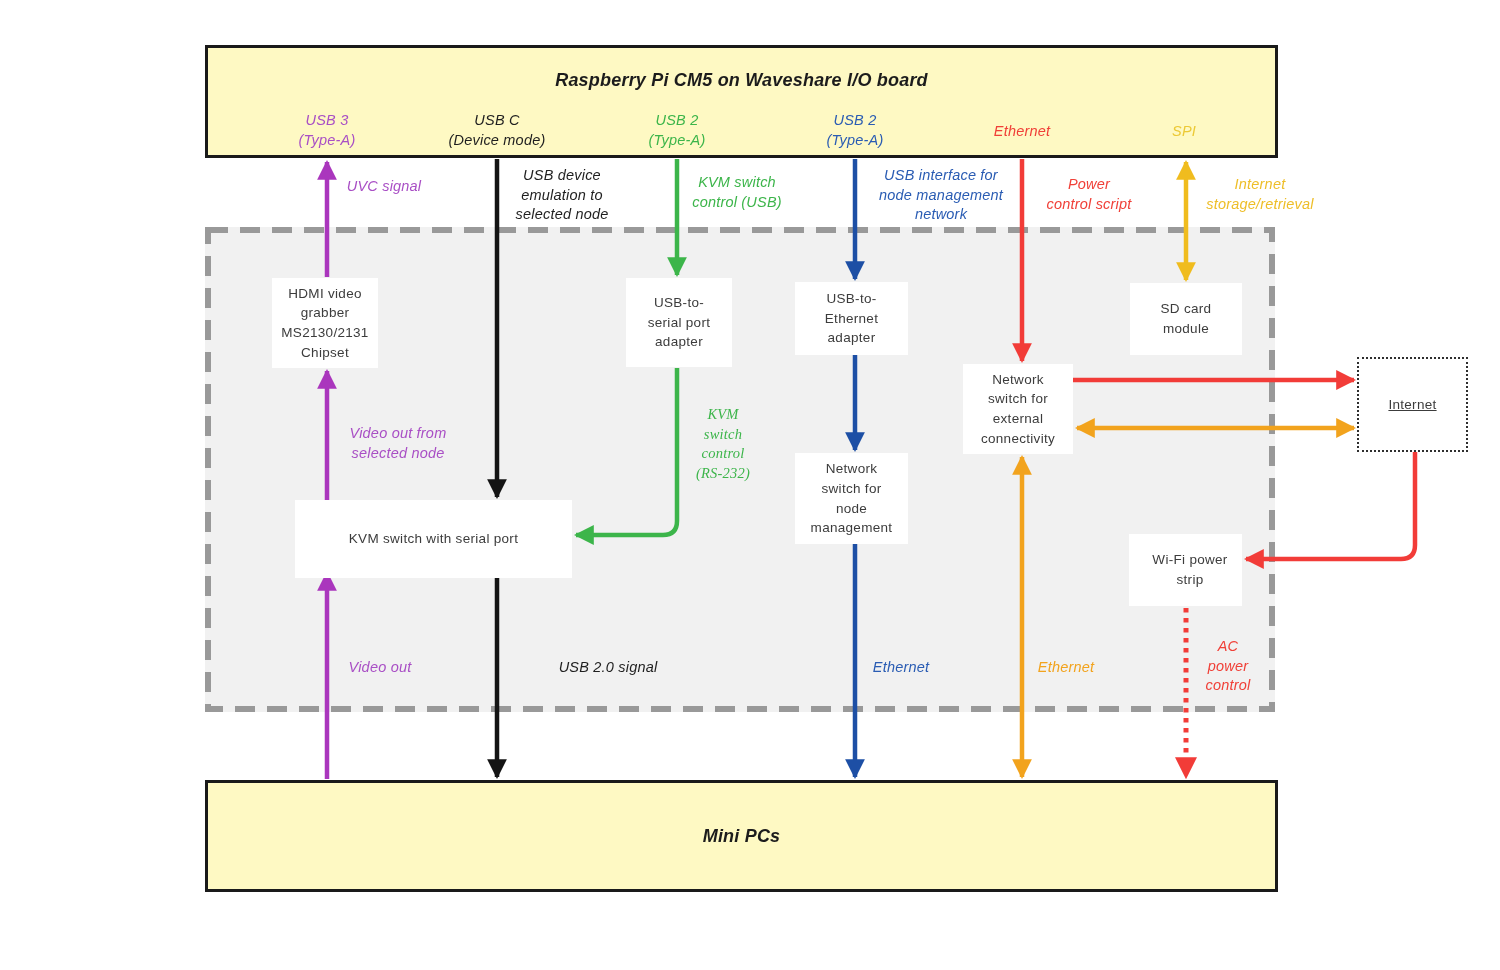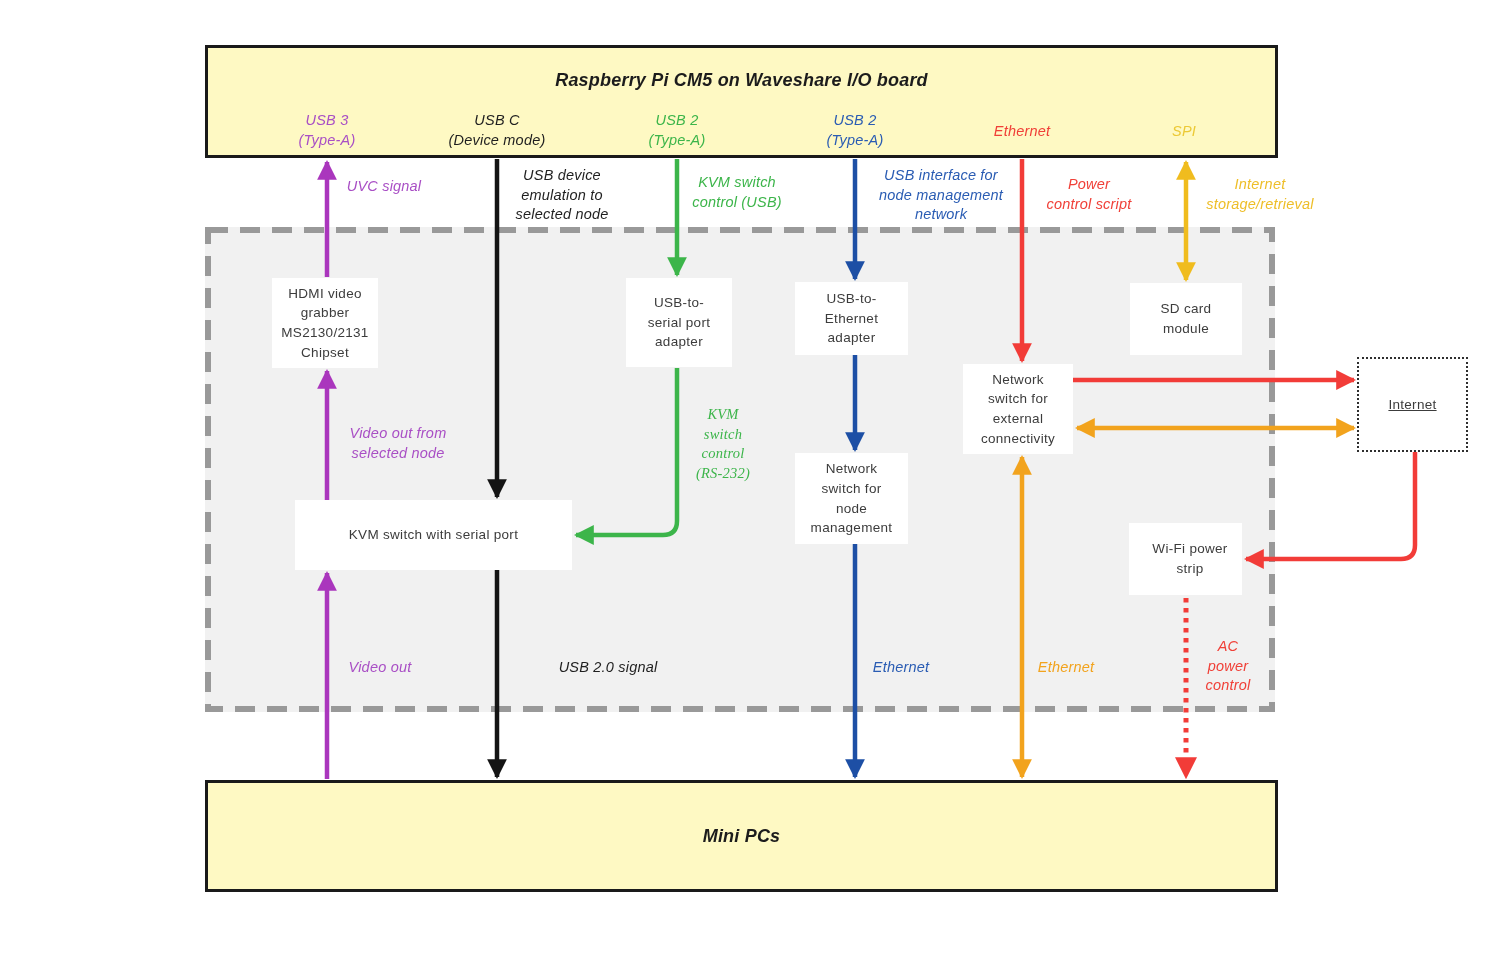--- a/index.html
+++ b/index.html
@@ -163,32 +163,32 @@
   <div class="node" style="left:272px;top:278px;width:106px;height:90px;text-align:center;">HDMI video
 grabber
 MS2130/2131
 Chipset</div>
   <div class="node" style="left:626px;top:278px;width:106px;height:89px;">USB-to-
 serial port
 adapter</div>
   <div class="node" style="left:795px;top:282px;width:113px;height:73px;">USB-to-
 Ethernet
 adapter</div>
-  <div class="node" style="left:295px;top:500px;width:277px;height:70px;">KVM switch with serial port</div>
+  <div class="node" style="left:295px;top:500px;width:277px;height:78px;">KVM switch with serial port</div>
   <div class="node" style="left:795px;top:453px;width:113px;height:91px;">Network
 switch for
 node
 management</div>
   <div class="node" style="left:963px;top:364px;width:110px;height:90px;">Network
 switch for
 external
 connectivity</div>
   <div class="node" style="left:1130px;top:283px;width:112px;height:72px;">SD card
 module</div>
-  <div class="node" style="left:1129px;top:523px;width:113px;height:72px;padding-left:9px;">Wi-Fi power
+  <div class="node" style="left:1129px;top:534px;width:113px;height:72px;padding-left:9px;">Wi-Fi power
 strip</div>
   <div class="node dotted" style="left:1357px;top:357px;width:111px;height:95px;text-decoration:underline;">Internet</div>
 
   <div class="big-box bottom-box">
     <div class="minipc-title">Mini PCs</div>
   </div>
 
 </div>
 
 </body></html>

